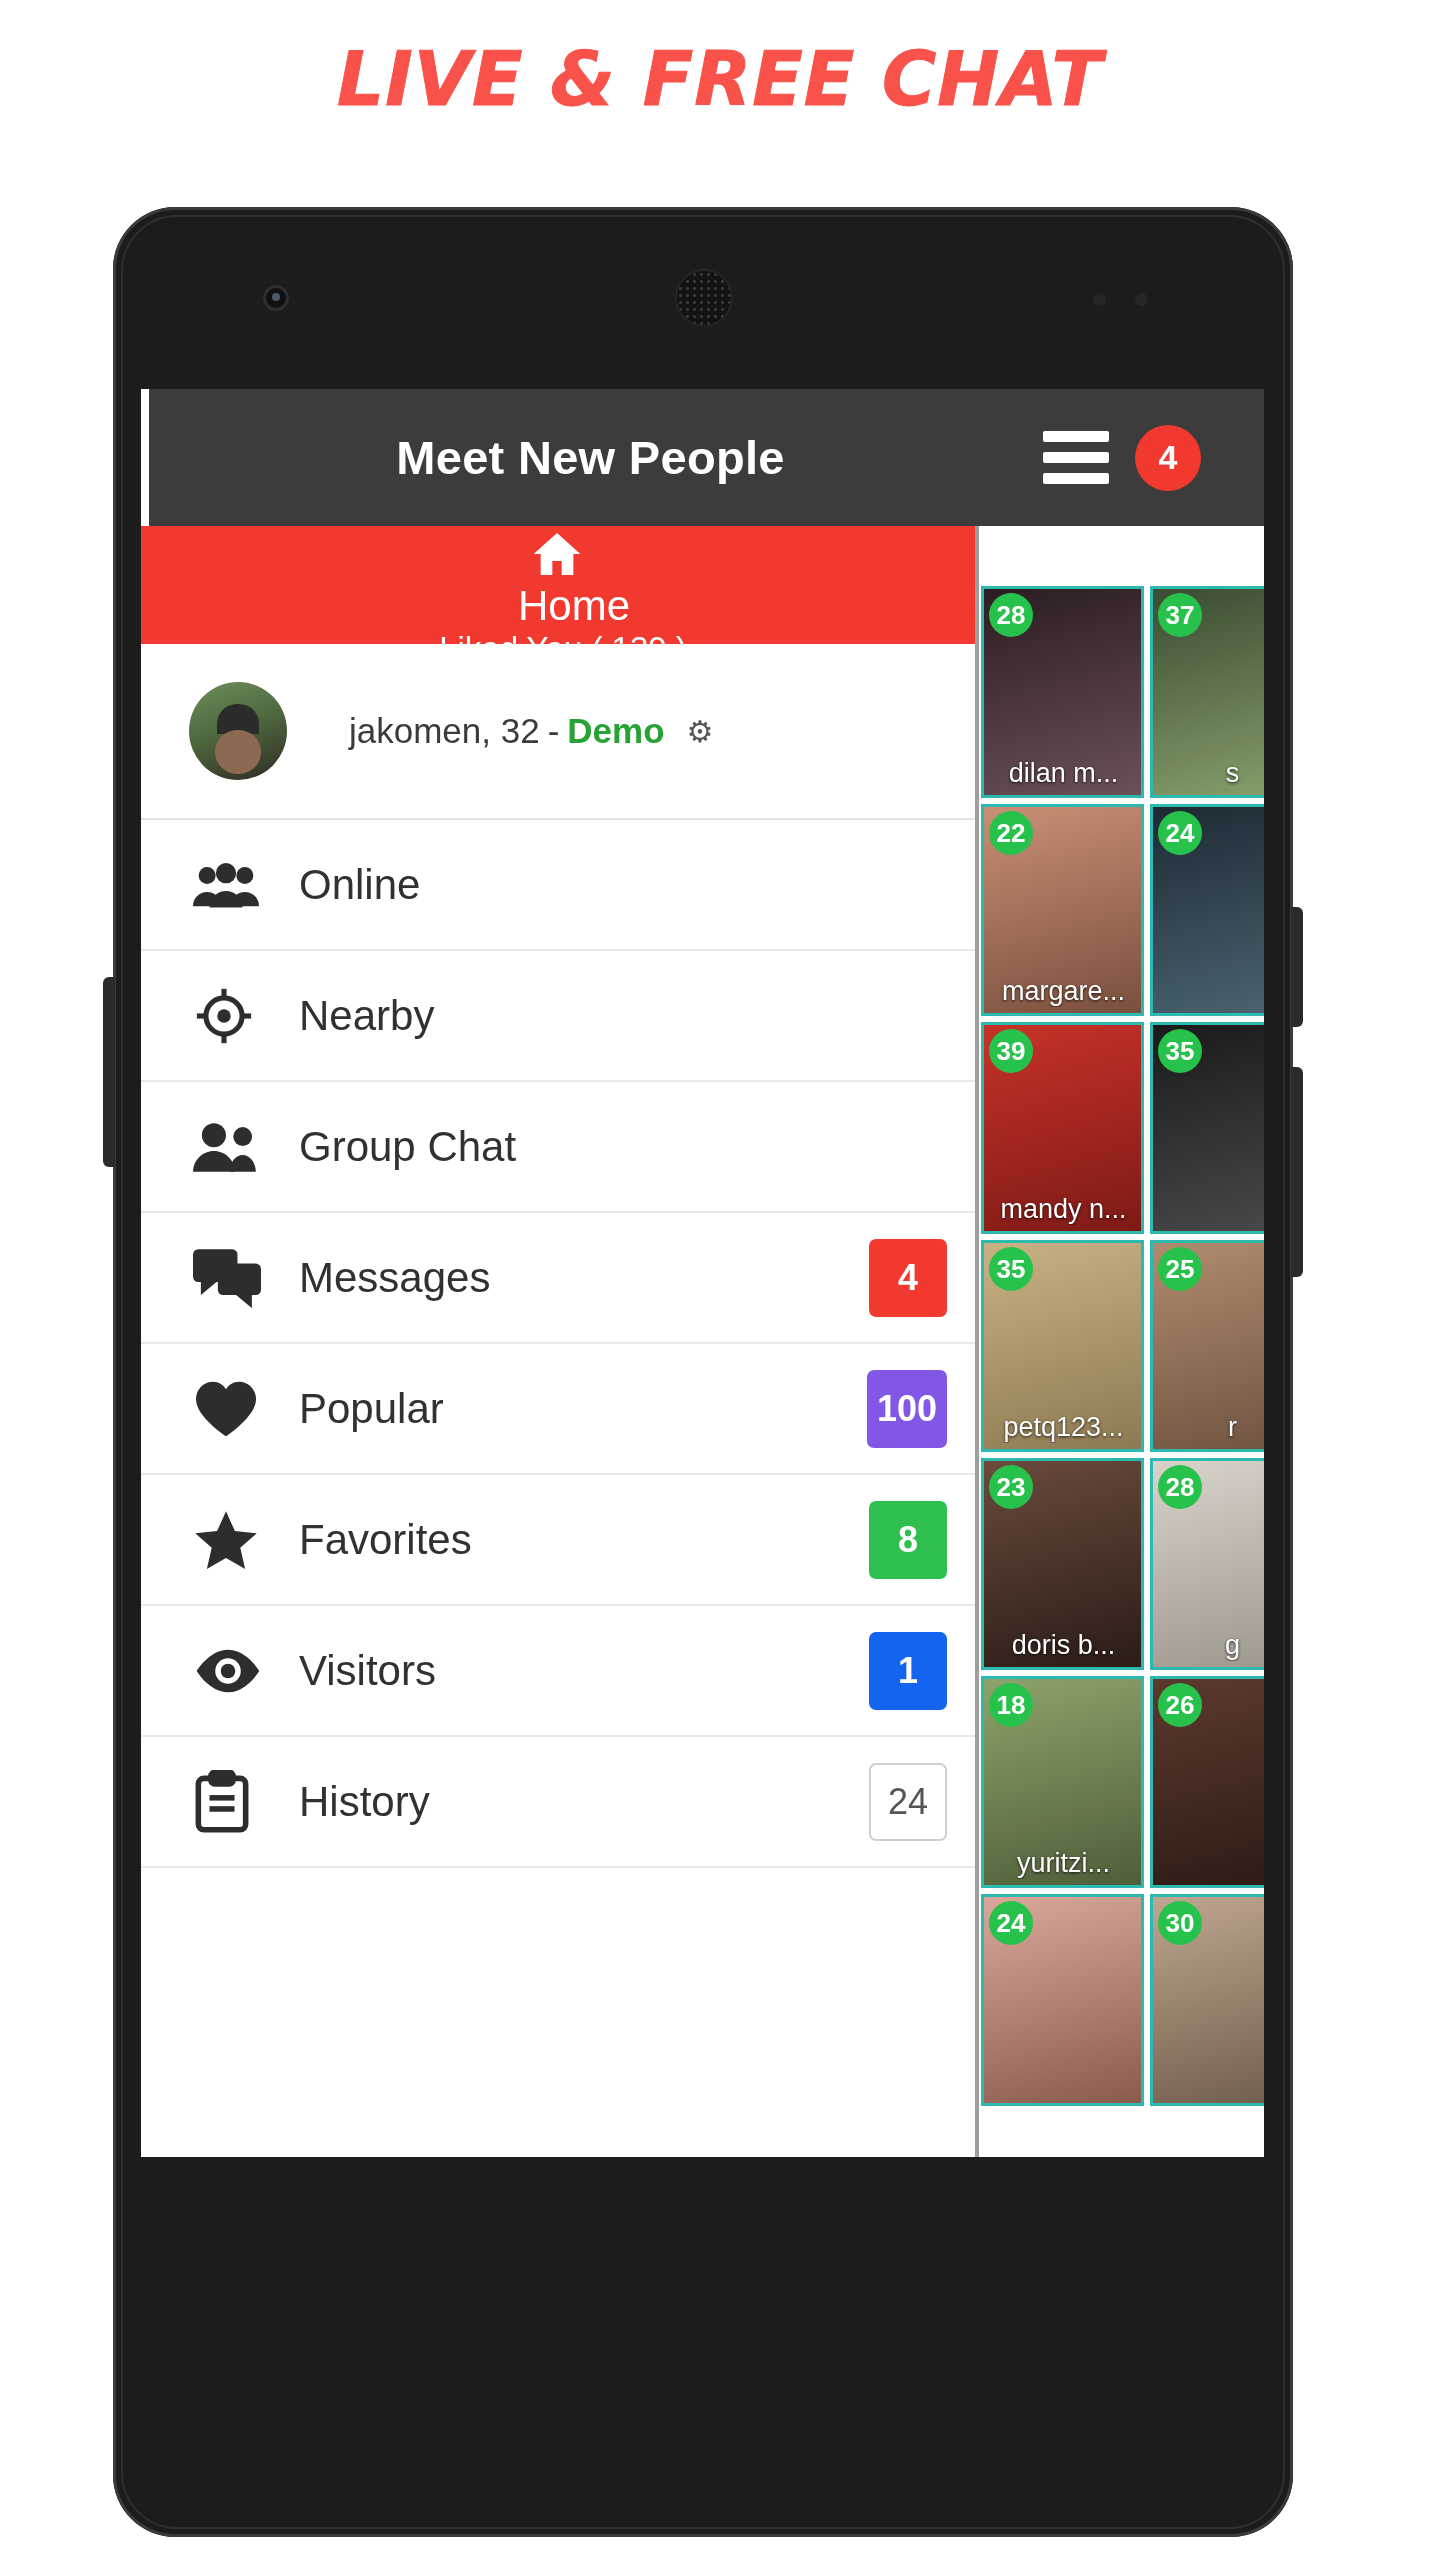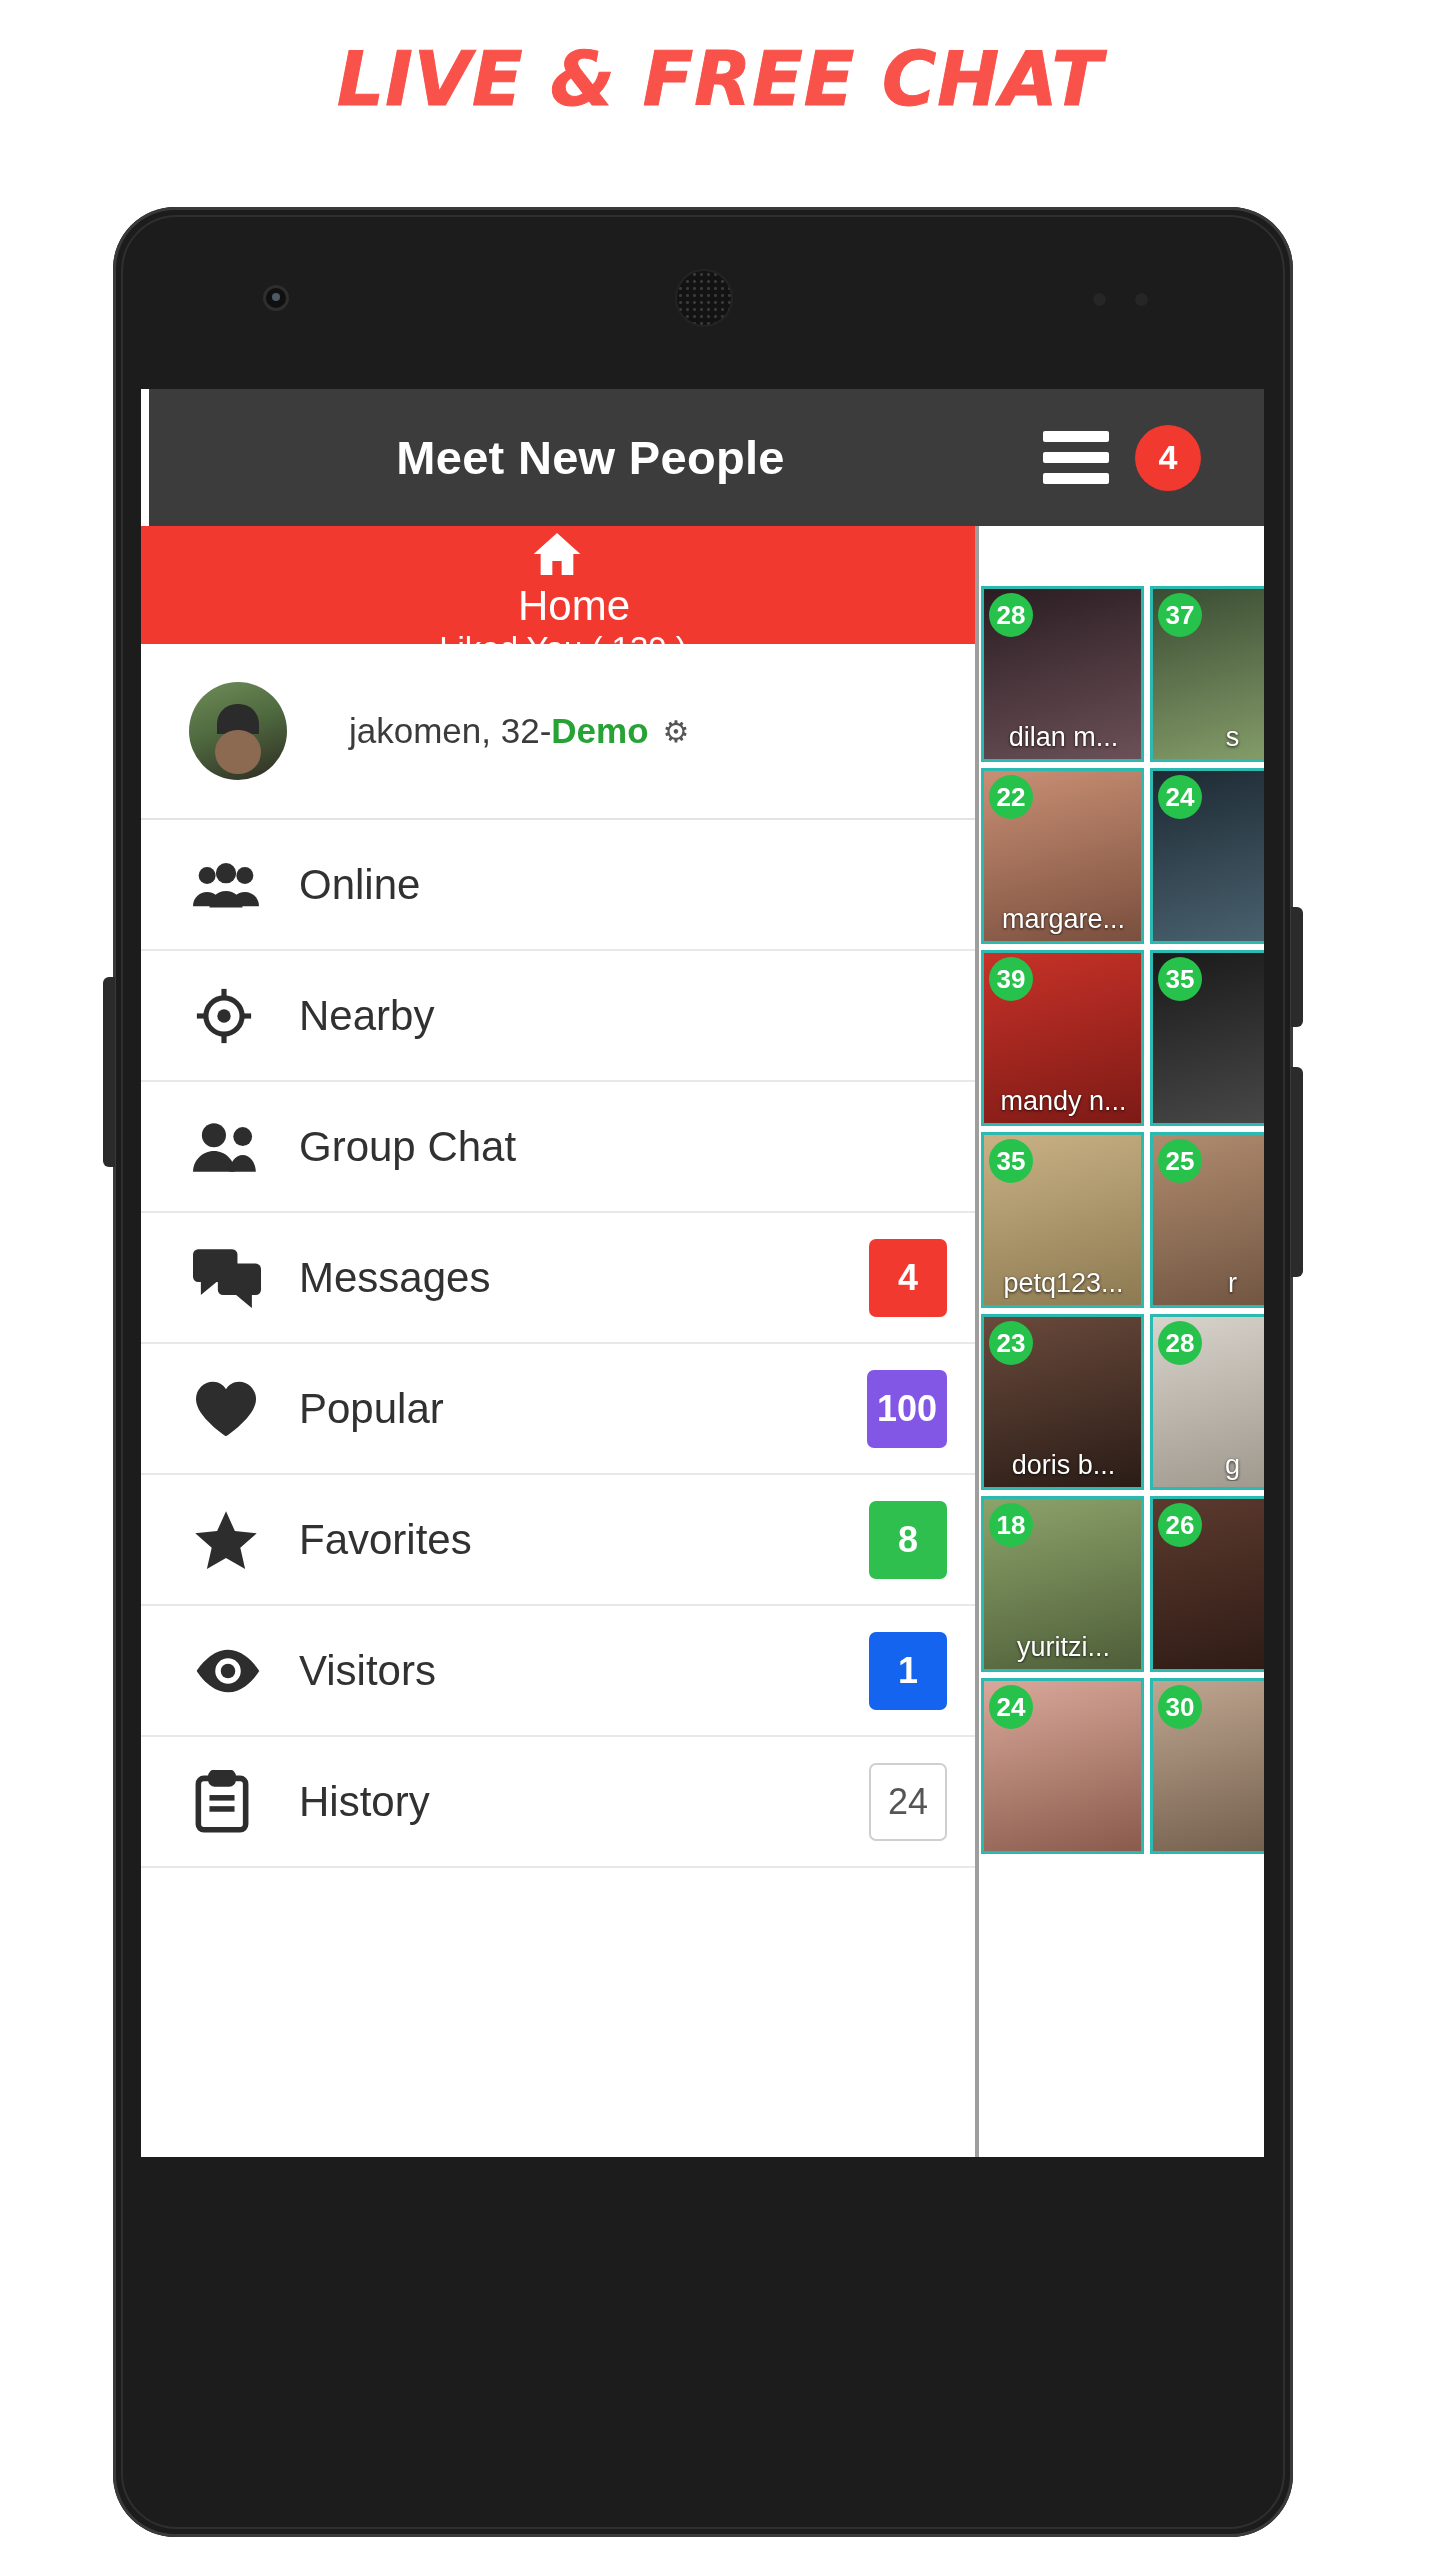--- a/index.html
+++ b/index.html
@@ -214,21 +214,21 @@
     position:absolute; left:26px; top:48px;
     width:46px;height:44px;border-radius:22px;
     background:#8c6a52;
   }
   .profile-text {
     margin-left: 62px;
     font-size: 35px;
     color: #3b3b3b;
     display: flex;
     align-items: center;
-    gap: 0;
+    gap: 8px;
   }
   .profile-text .demo { color: #27a335; font-weight: bold; }
   .gear {
     margin-left: 14px;
     font-size: 30px;
     color: #555;
   }
 
   .menu-item {
     height: 131px;
@@ -283,21 +283,21 @@
   .grid-pad { height: 60px; }
   .grid {
     display: grid;
     grid-template-columns: 163px 163px;
     gap: 6px;
     padding-left: 2px;
   }
   .tile {
     position: relative;
     width: 163px;
-    height: 176px;
+    height: 212px;
     overflow: hidden;
     border: 3px solid #2bb9b0;
   }
   .tile .photo {
     position: absolute; inset: 0;
   }
   .tile .age {
     position: absolute;
     left: 5px; top: 4px;
     width: 44px; height: 44px;

